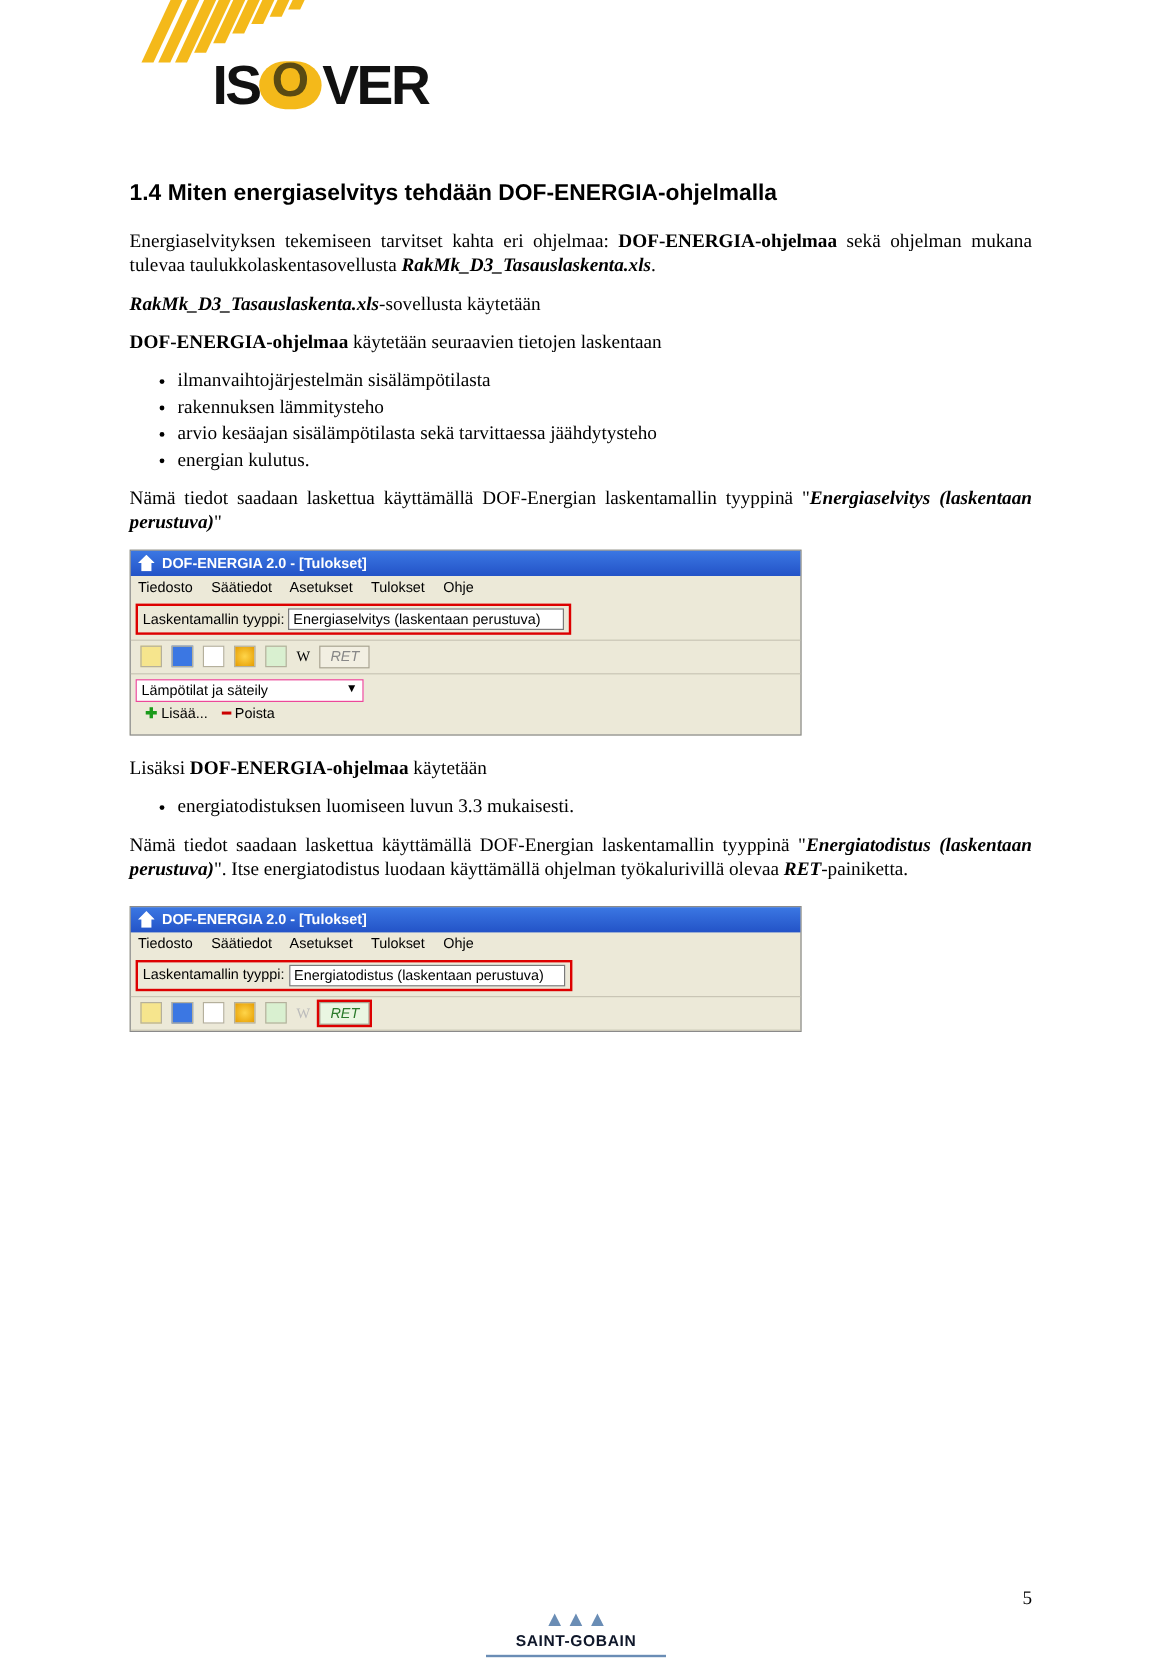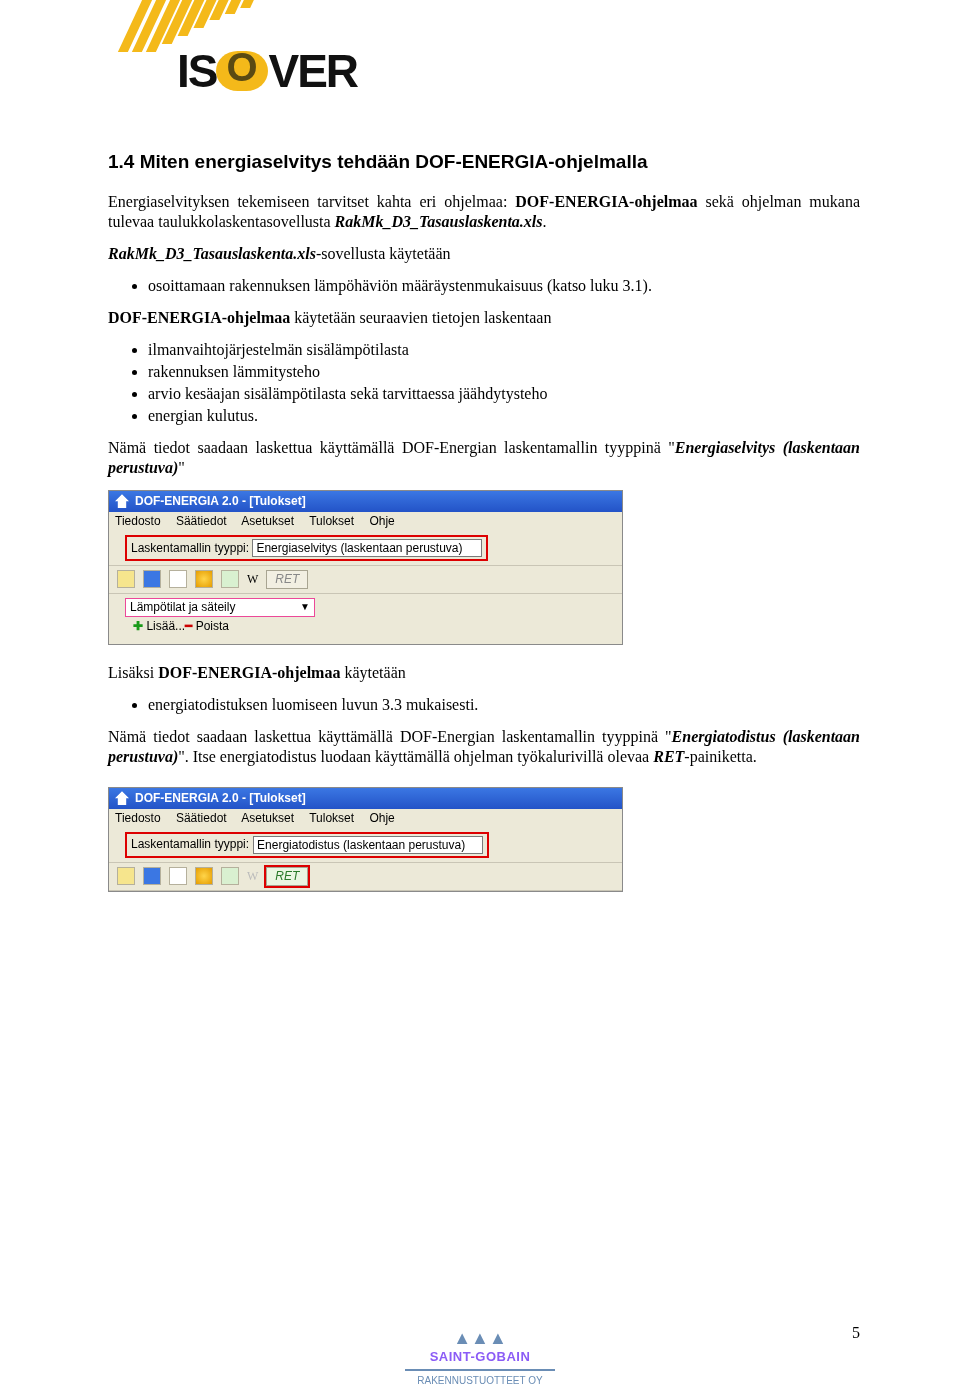--- a/index.html
+++ b/index.html
@@ -37,34 +37,34 @@
     position: absolute; top: 150px; left: 108px; right: 100px;
     line-height: 1.25;
   }
   h2 { font-family: Arial, sans-serif; font-size: 19px; font-weight: bold; color: #000; margin-bottom: 18px; }
   p { text-align: justify; margin-bottom: 12px; }
   ul { margin: 2px 0 12px 40px; }
   li { margin-bottom: 2px; }
   .win {
     border: 1px solid #8a8a8a; font-family: Tahoma, Arial, sans-serif;
     font-size: 12px; background: #ece9d8; margin-top: 4px; margin-bottom: 18px;
-    width: 515px;
+    width: 560px;
   }
   .win .titlebar {
     background: linear-gradient(#3b77e3, #2353c7);
     color: #fff; padding: 3px 6px; font-weight: bold;
     display: flex; align-items: center; gap: 6px;
   }
   .win .titlebar .houseicon {
     width: 14px; height: 14px; background:#fff; display:inline-block;
     clip-path: polygon(50% 0, 100% 50%, 80% 50%, 80% 100%, 20% 100%, 20% 50%, 0 50%);
   }
   .win .menubar { padding: 2px 6px; }
   .win .menubar span { margin-right: 12px; }
-  .win .row { padding: 4px 16px; display:flex; align-items:center; gap:6px; }
+  .win .row { padding: 4px 4px; display:flex; align-items:center; gap:6px; }
   .win .hl-red { border: 2px solid #d00; padding: 2px 4px; }
   .win input[type=text] {
     font-family: Tahoma, Arial, sans-serif; font-size: 12px;
     border: 1px solid #7a7a7a; background:#fff; padding: 1px 3px;
     width: 230px;
   }
   .win .toolbar {
     display:flex; align-items:center; gap:8px; padding: 4px 8px;
     border-top: 1px solid #c9c5b5; border-bottom: 1px solid #c9c5b5;
   }
@@ -73,29 +73,29 @@
   .win .ret.hl { color:#2a7a2a; background:#eaf6e2; }
   .win .dropdown {
     display:inline-flex; align-items:center; border:1px solid #ec4899;
     background:#fff; padding:1px 4px; width:190px; justify-content:space-between;
   }
   .win .dropdown .arrow { font-size:10px; }
   .win .resultbox {
     background:#2353c7; color:#fff; border:2px solid #d00;
     padding:2px 4px; width: 280px;
   }
-  .win .addremove { display:flex; gap:0; padding:2px 8px 6px; align-items:center;}
+  .win .addremove { display:flex; gap:12px; padding:2px 8px 6px; align-items:center;}
   .win .plus { color:#1a9a1a; font-weight:bold; }
   .win .minus { color:#c00; font-weight:bold; }
   .pagenum { position:absolute; bottom:58px; right:100px; font-size:16px;}
   .footer-logo {
     position:absolute; bottom:14px; left:0; right:0; text-align:center;
     font-family: Arial, sans-serif; font-size:10px; color:#6a8db5;
   }
-  .footer-logo .sg { font-size:13px; font-weight:bold; color:#8b5cf6; letter-spacing:0.5px;}
+  .footer-logo .sg { font-size:13px; font-weight:bold; color:#0f172a; letter-spacing:0.5px;}
   .footer-logo .bar { display:inline-block; width:150px; height:2px; background:#6a8db5; margin:2px 0;}
 </style>
 </head>
 <body>
 
 <div class="stripes">
   <div class="s"></div>
     <div class="s"></div>
     <div class="s"></div>
     <div class="s"></div>
@@ -113,23 +113,20 @@
 
 <h2>1.4 Miten energiaselvitys tehdään DOF-ENERGIA-ohjelmalla</h2>
 
 <p>
   <span>Energiaselvityksen tekemiseen tarvitset kahta eri ohjelmaa: </span><b>DOF-ENERGIA-ohjelmaa</b><span> sekä ohjelman mukana tulevaa taulukkolaskentasovellusta </span><i><b>RakMk_D3_Tasauslaskenta.xls</b></i><span>.</span>
 </p>
 
 <p>
   <i><b>RakMk_D3_Tasauslaskenta.xls</b></i><span>-sovellusta käytetään</span>
 </p>
-<ul>
-  <li>osoittamaan rakennuksen lämpöhäviön määräystenmukaisuus (katso luku 3.1).</li>
-</ul>
 
 <p>
   <b>DOF-ENERGIA-ohjelmaa</b><span> käytetään seuraavien tietojen laskentaan</span>
 </p>
 <ul>
   <li>ilmanvaihtojärjestelmän sisälämpötilasta</li>
   <li>rakennuksen lämmitysteho</li>
   <li>arvio kesäajan sisälämpötilasta sekä tarvittaessa jäähdytysteho</li>
   <li>energian kulutus.</li>
 </ul>
@@ -221,14 +218,13 @@
 </div>
 
 </div>
 
 <div class="pagenum">5</div>
 
 <div class="footer-logo">
   <div style="font-size:18px;">▲▲▲</div>
   <div class="sg">SAINT-GOBAIN</div>
   <div class="bar"></div>
-  <div>RAKENNUSTUOTTEET OY</div>
 </div>
 
 </body></html>

